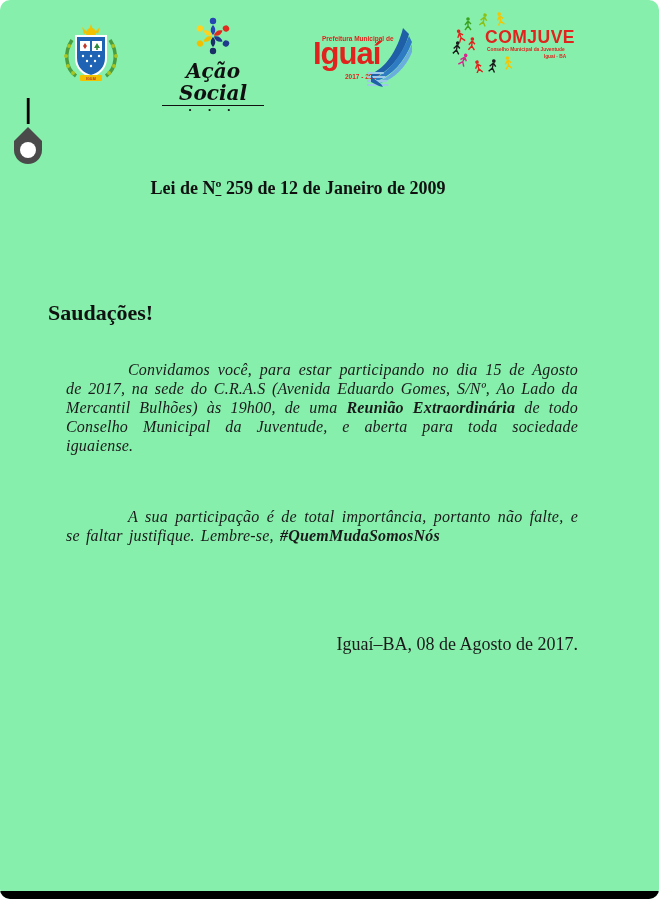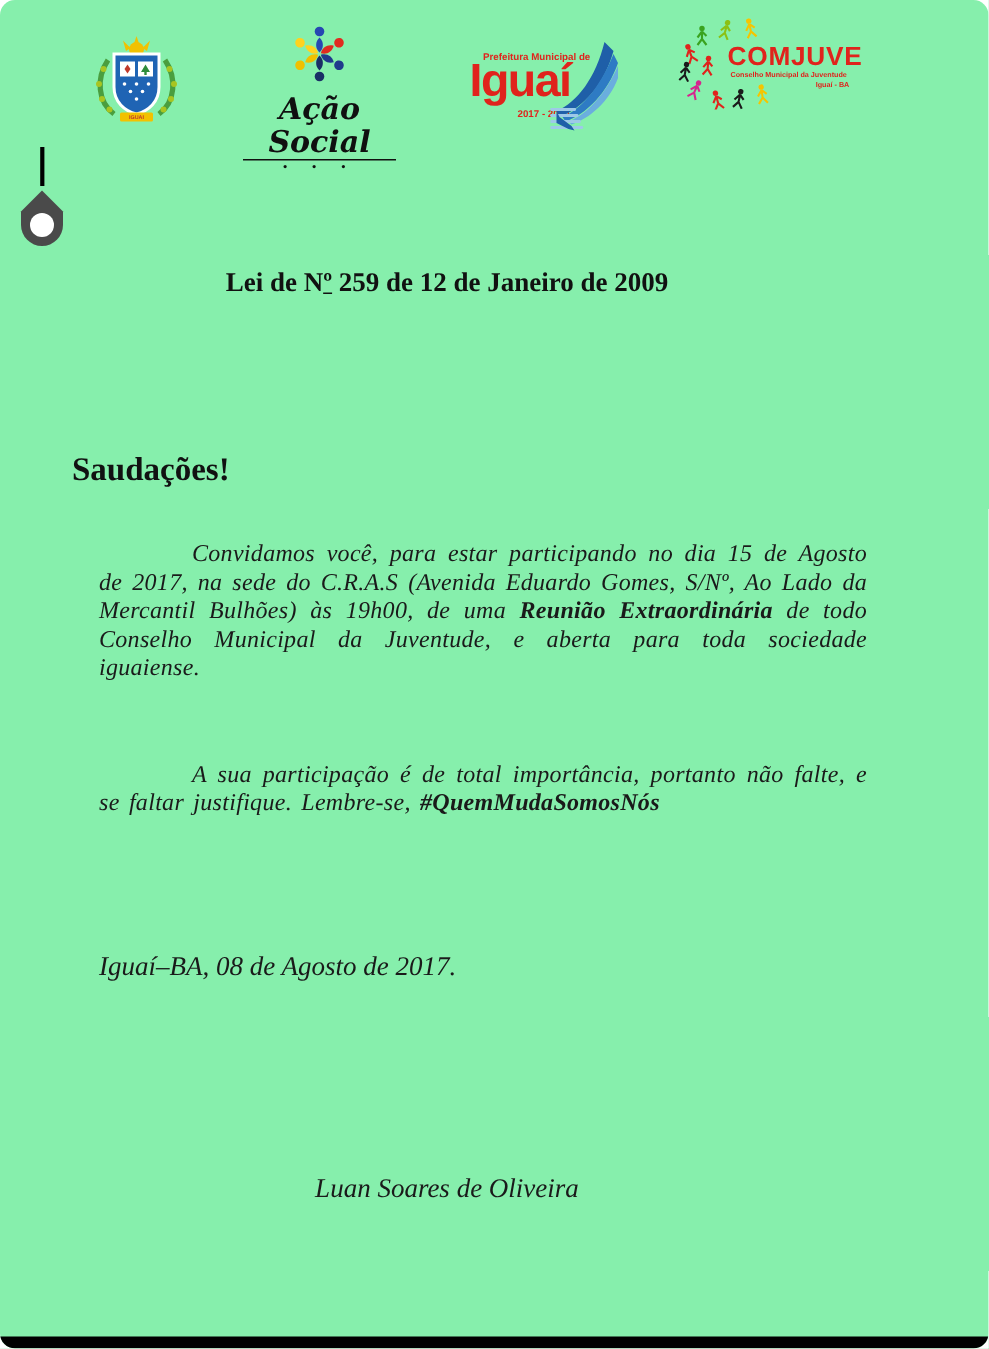--- a/index.html
+++ b/index.html
@@ -28,21 +28,21 @@
   .center-col{position:absolute;left:42px;width:512px;text-align:center;}
   .text-col{position:absolute;left:66px;width:512px;}
   .law-title{top:178px;font-size:18px;font-weight:bold;white-space:nowrap;}
   .ordinal{text-decoration:underline;}
   .salutation{position:absolute;left:48px;top:300px;font-size:22px;font-weight:bold;}
   .body-par{margin:0;font-style:italic;font-size:16px;line-height:19px;text-align:justify;
             text-indent:62px;word-spacing:2px;letter-spacing:0.2px;color:#1a1a1a;}
   .par1{top:360px;}
   .par2{top:507px;}
   .bold-run{font-weight:bold;}
-  .dateline{top:634px;font-style:italic;font-size:18px;color:#1a1a1a;}
+  .dateline{top:634px;text-align:right;font-size:18px;color:#1a1a1a;}
   .sig-name{top:782px;font-style:italic;font-size:18px;color:#1a1a1a;}
   .sig-role{top:819px;font-style:italic;font-size:18px;color:#1a1a1a;}
   .bottom-bar{position:absolute;left:0;top:891px;width:659px;height:8px;
               background:var(--bottom-bar,#000);}
 </style>
 </head>
 <body>
 
 <div class="page">
 
@@ -203,16 +203,15 @@
   <div class="center-col law-title"><span>Lei de N</span><span class="ordinal">º</span><span> 259 de 12 de Janeiro de 2009</span></div>
 
   <div class="salutation">Saudações!</div>
 
   <p class="text-col body-par par1"><span>Convidamos você, para estar participando no dia 15 de Agosto de 2017, na sede do C.R.A.S (Avenida Eduardo Gomes, S/Nº, Ao Lado da Mercantil Bulhões) às 19h00, de uma </span><span class="bold-run">Reunião Extraordinária</span><span> de todo Conselho Municipal da Juventude, e aberta para toda sociedade iguaiense.</span></p>
 
   <p class="text-col body-par par2"><span>A sua participação é de total importância, portanto não falte, e se faltar justifique. Lembre-se, </span><span class="bold-run">#QuemMudaSomosNós</span></p>
 
   <div class="text-col dateline">Iguaí–BA, 08 de Agosto de 2017.</div>
 
-  <div class="center-col sig-name">Luan Soares de Oliveira</div>
 
   <div class="bottom-bar"></div>
 </div>
 
 </body></html>

